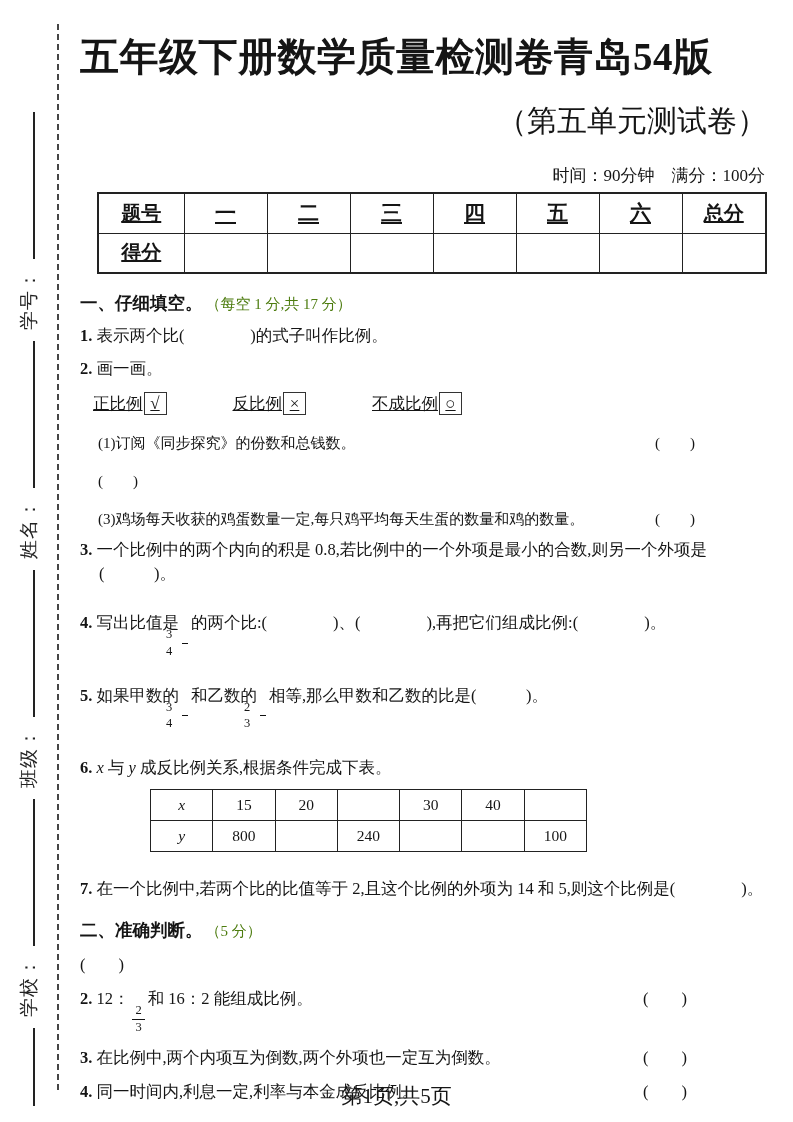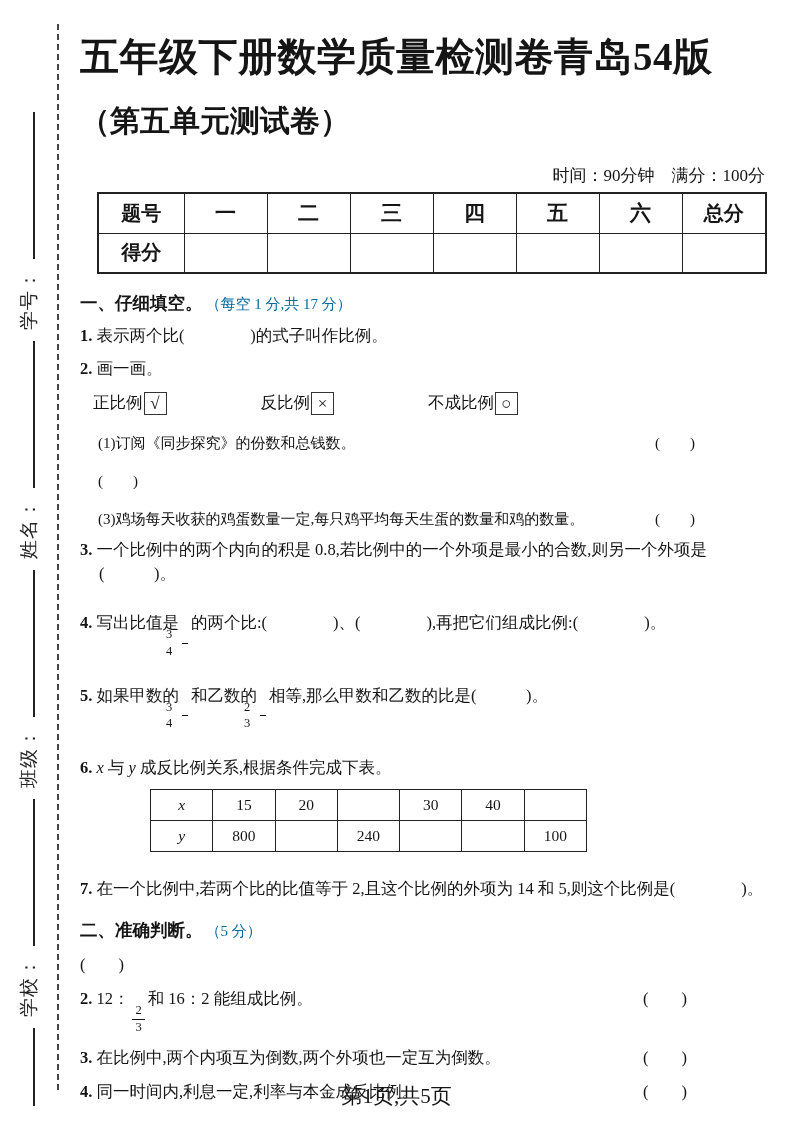--- a/index.html
+++ b/index.html
@@ -28,47 +28,48 @@
   .sb-line { display: inline-block; width: 147px; border-bottom: 2px solid #222; height: 12px; margin: 0 6px; }
   .sb-line.lead { width: 78px; }
   .dashline {
     position: absolute; left: 57px; top: 24px; height: 1066px;
     border-left: 2.5px dashed #454545;
   }
 
   
   .content { position: absolute; left: 80px; top: 30px; width: 687px; }
   .title { font-size: 39px; font-weight: bold; text-align: left; letter-spacing: 0.5px; }
-  .subtitle { font-size: 30px; font-weight: bold; text-align: left; margin-top: 17px; }
+  .subtitle { font-size: 30px; font-weight: normal; text-align: right; margin-top: 17px; }
   .meta { text-align: right; font-size: 17px; margin-top: 22px; padding-right: 2px; }
 
   table.score-table {
     border-collapse: collapse; table-layout: fixed;
     width: 668px; margin: 5px 0 0 17px;
     border: 2px solid #222;
+    text-decoration: underline;
   }
   table.score-table th, table.score-table td {
     border: 1px solid #222; height: 40px;
     text-align: center; font-size: 21px; font-weight: bold;
   }
   table.score-table th.cn-label, table.score-table td.cn-label {
     font-family: "Liberation Sans", "DejaVu Sans", sans-serif; font-size: 20px;
   }
 
   .sec-head { margin-top: 17px; font-size: 17.5px; }
   .sec-head b { font-family: "Liberation Sans", "DejaVu Sans", sans-serif; font-weight: 700; }
-  .sec-head .note { font-size: 15px; margin-left: 3px; color: #0369a1; }
+  .sec-head .note { font-size: 15px; margin-left: 3px; color: #4d7c0f; }
 
   .q { margin-top: 9px; font-size: 16.5px; line-height: 24px; padding-left: 19px; text-indent: -19px; }
   .q .qn { font-weight: bold; margin-right: 4px; }
   .q.tall { margin-top: 25px; }
 
   .optrow { display: flex; align-items: center; margin: 11px 0 2px 13px; font-size: 16.5px; }
-  .optgroup { display: flex; align-items: flex-start; }
-  .optgroup + .optgroup { margin-left: 94px; }
+  .optgroup { display: flex; align-items: center; text-decoration: underline; }
+  .optgroup + .optgroup { margin-left: 66px; }
   .cbox {
     display: inline-flex; align-items: center; justify-content: center;
     width: 23px; height: 23px; border: 1.5px solid #333;
     font-size: 17px; line-height: 1; margin-left: 1px;
   }
 
   .sub { display: flex; justify-content: space-between; width: 615px; padding-left: 18px; margin-top: 19px; font-size: 15px; }
   .ans { white-space: pre; }
 
   .jrow { display: flex; justify-content: space-between; width: 607px; margin-top: 12px; font-size: 16.5px; align-items: flex-start; }

